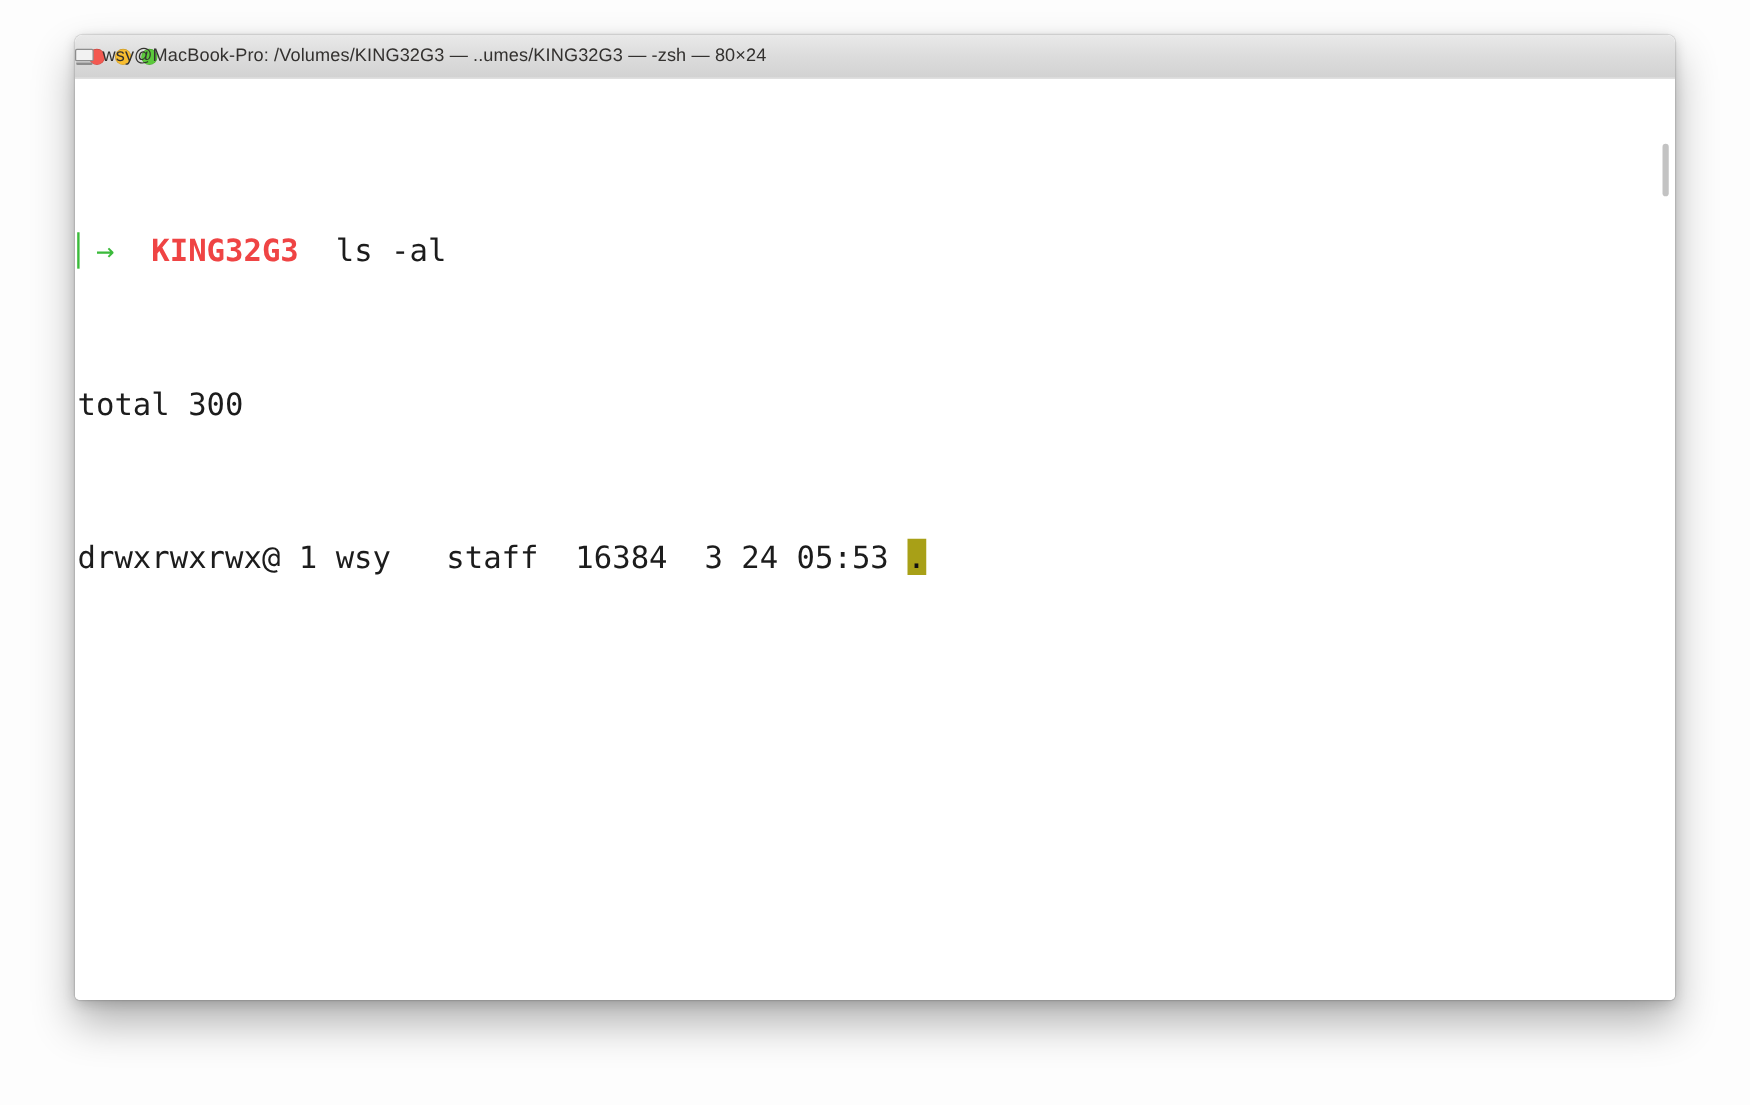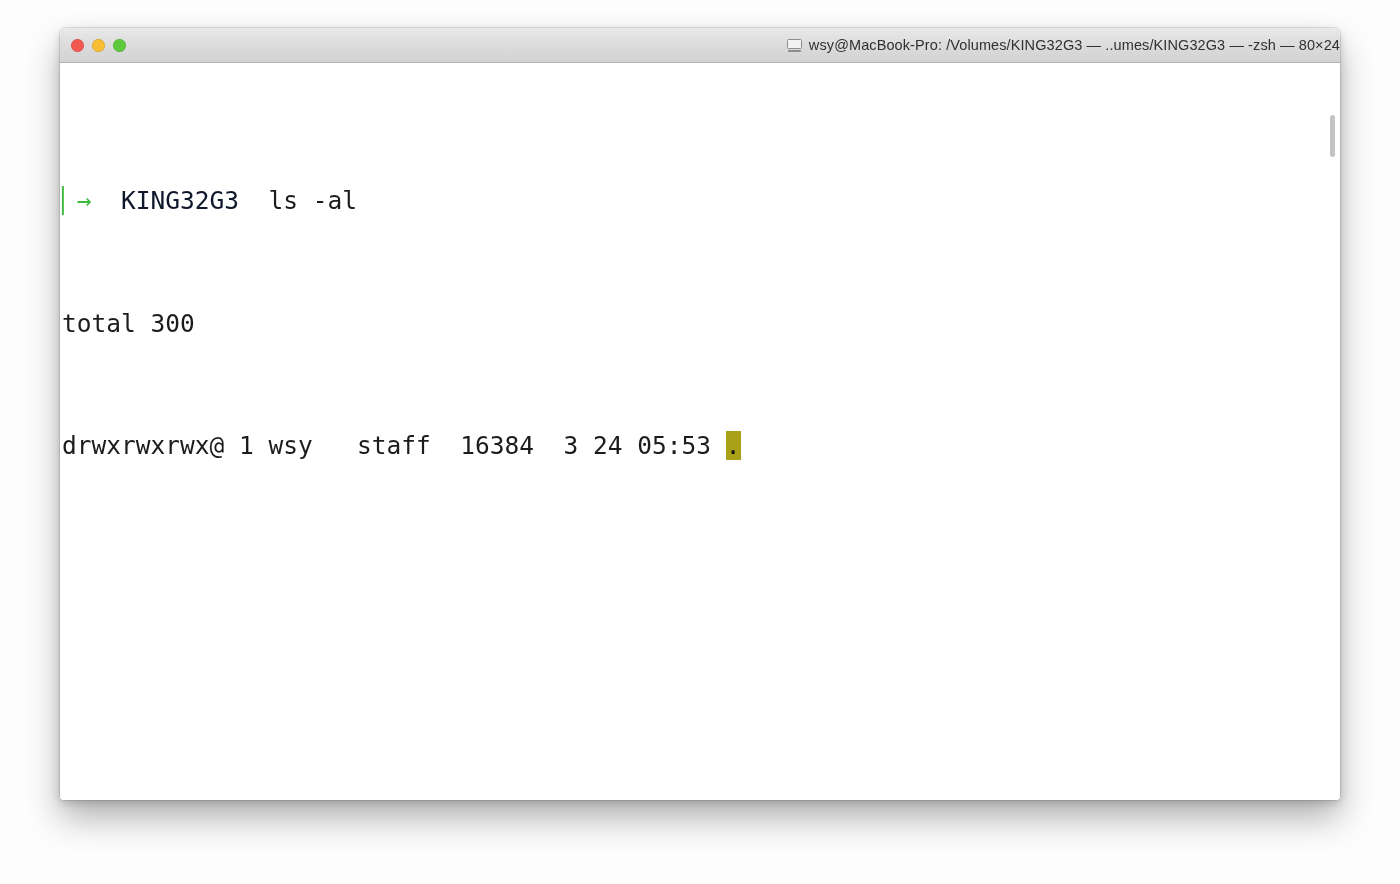--- a/index.html
+++ b/index.html
@@ -69,21 +69,21 @@
   .light-min     { background: #f8bd30; box-shadow: inset 0 0 0 0.5px rgba(0,0,0,0.18); }
   .light-zoom    { background: #5bc93b; box-shadow: inset 0 0 0 0.5px rgba(0,0,0,0.18); }
 
   #title-center {
     position: absolute;
     left: 0; right: 0;
     top: 0;
     height: 34px;
     display: flex;
     align-items: center;
-    justify-content: flex-end;
+    justify-content: flex-start;
     gap: 7px;
     pointer-events: none;
   }
   #title-icon {
     width: 15px;
     height: 13px;
     position: relative;
     flex: 0 0 auto;
   }
   #title-icon .screen {
@@ -132,21 +132,21 @@
     letter-spacing: 0px;
     padding-top: 1px;
   }
 
   .tline {
     height: 30.6px;
     white-space: pre;
   }
 
   .c-cyan   { color: #41b3b3; }
-  .c-cyan-b { color: #0f172a; font-weight: normal; }
+  .c-cyan-b { color: #ef4444; font-weight: bold; }
   .c-green  { color: #3bba3b; }
   .hl {
     background: #a8a017;
     color: #111111;
   }
 
   .prompt-bar {
     color: #3bba3b;
   }
 

